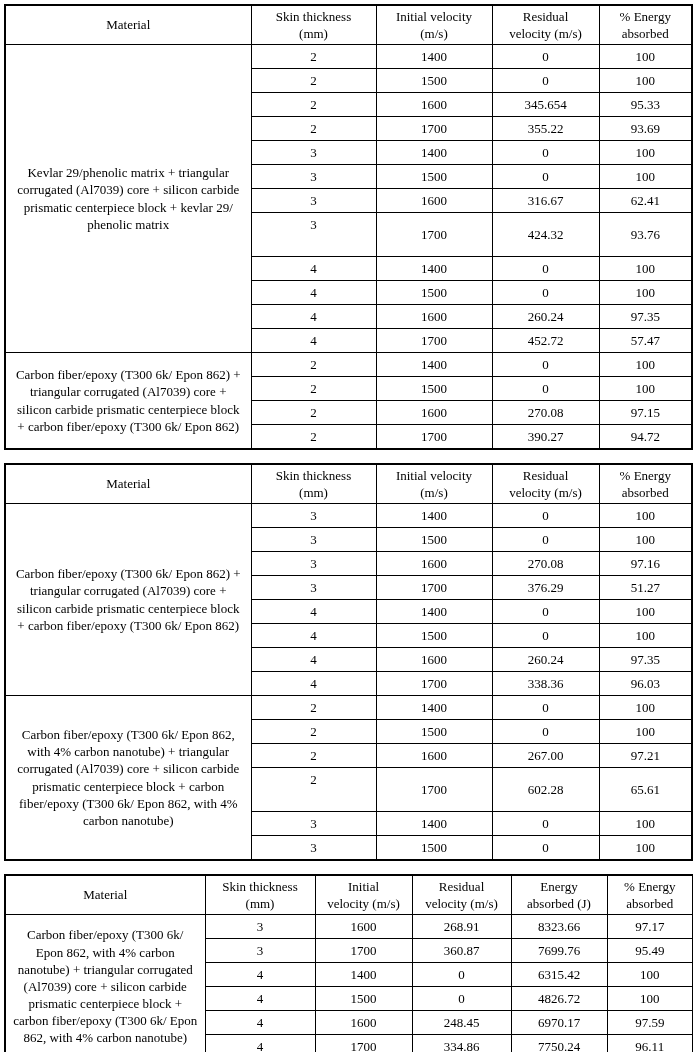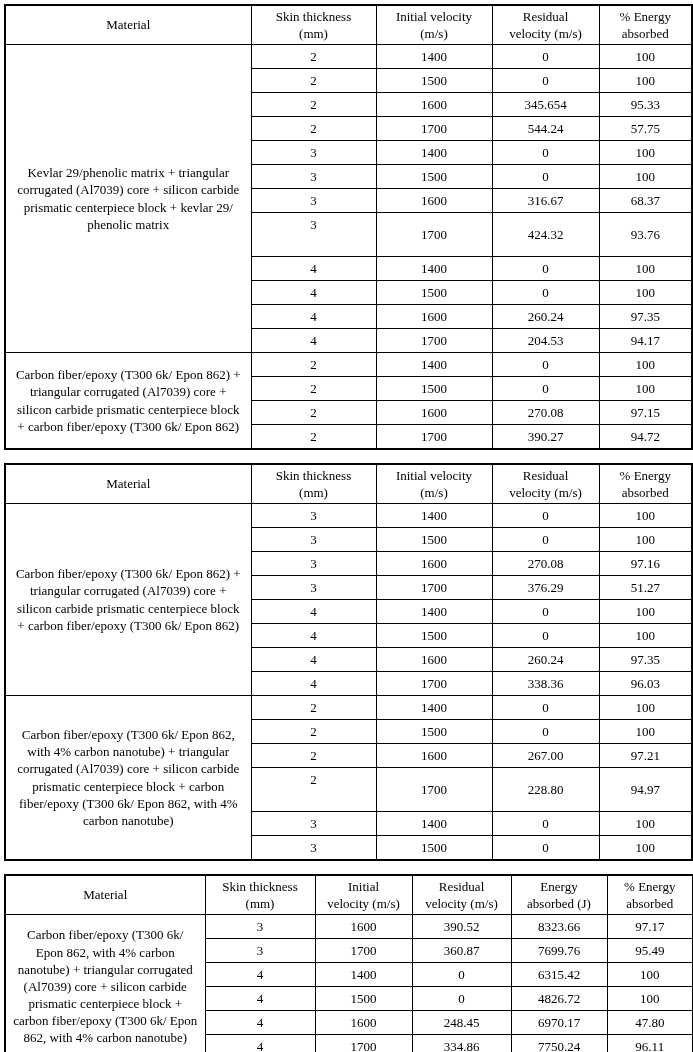--- a/index.html
+++ b/index.html
@@ -100,40 +100,40 @@
         </tr>
         <tr>
           <td class="data">2</td>
           <td class="data">1600</td>
           <td class="data">345.654</td>
           <td class="data">95.33</td>
         </tr>
         <tr>
           <td class="data">2</td>
           <td class="data">1700</td>
-          <td class="data">544.24</td>
-          <td class="data">57.75</td>
+          <td class="data">355.22</td>
+          <td class="data">93.69</td>
         </tr>
         <tr>
           <td class="data">3</td>
           <td class="data">1400</td>
           <td class="data">0</td>
           <td class="data">100</td>
         </tr>
         <tr>
           <td class="data">3</td>
           <td class="data">1500</td>
           <td class="data">0</td>
           <td class="data">100</td>
         </tr>
         <tr>
           <td class="data">3</td>
           <td class="data">1600</td>
           <td class="data">316.67</td>
-          <td class="data">68.37</td>
+          <td class="data">62.41</td>
         </tr>
         <tr class="tall">
           <td class="data topalign">3</td>
           <td class="data">1700</td>
           <td class="data">424.32</td>
           <td class="data">93.76</td>
         </tr>
         <tr>
           <td class="data">4</td>
           <td class="data">1400</td>
@@ -148,22 +148,22 @@
         </tr>
         <tr>
           <td class="data">4</td>
           <td class="data">1600</td>
           <td class="data">260.24</td>
           <td class="data">97.35</td>
         </tr>
         <tr>
           <td class="data">4</td>
           <td class="data">1700</td>
-          <td class="data">204.53</td>
-          <td class="data">94.17</td>
+          <td class="data">452.72</td>
+          <td class="data">57.47</td>
         </tr>
         <tr>
           <td class="material" rowspan="4">Carbon fiber/epoxy (T300 6k/ Epon 862) + triangular corrugated (Al7039) core + silicon carbide prismatic centerpiece block + carbon fiber/epoxy (T300 6k/ Epon 862)</td>
           <td class="data">2</td>
           <td class="data">1400</td>
           <td class="data">0</td>
           <td class="data">100</td>
         </tr>
         <tr>
           <td class="data">2</td>
@@ -268,22 +268,22 @@
         </tr>
         <tr>
           <td class="data">2</td>
           <td class="data">1600</td>
           <td class="data">267.00</td>
           <td class="data">97.21</td>
         </tr>
         <tr class="tall">
           <td class="data topalign">2</td>
           <td class="data">1700</td>
-          <td class="data">228.80</td>
-          <td class="data">94.97</td>
+          <td class="data">602.28</td>
+          <td class="data">65.61</td>
         </tr>
         <tr>
           <td class="data">3</td>
           <td class="data">1400</td>
           <td class="data">0</td>
           <td class="data">100</td>
         </tr>
         <tr>
           <td class="data">3</td>
           <td class="data">1500</td>
@@ -310,21 +310,21 @@
           <th>Residual<br>velocity (m/s)</th>
           <th>Energy<br>absorbed (J)</th>
           <th>% Energy<br>absorbed</th>
         </tr>
       </thead>
     <tbody>
         <tr>
           <td class="material" rowspan="6">Carbon fiber/epoxy (T300 6k/ Epon 862, with 4% carbon nanotube) + triangular corrugated (Al7039) core + silicon carbide prismatic centerpiece block + carbon fiber/epoxy (T300 6k/ Epon 862, with 4% carbon nanotube)</td>
           <td class="data">3</td>
           <td class="data">1600</td>
-          <td class="data">390.52</td>
+          <td class="data">268.91</td>
           <td class="data">8323.66</td>
           <td class="data">97.17</td>
         </tr>
         <tr>
           <td class="data">3</td>
           <td class="data">1700</td>
           <td class="data">360.87</td>
           <td class="data">7699.76</td>
           <td class="data">95.49</td>
         </tr>
@@ -340,21 +340,21 @@
           <td class="data">1500</td>
           <td class="data">0</td>
           <td class="data">4826.72</td>
           <td class="data">100</td>
         </tr>
         <tr>
           <td class="data">4</td>
           <td class="data">1600</td>
           <td class="data">248.45</td>
           <td class="data">6970.17</td>
-          <td class="data">47.80</td>
+          <td class="data">97.59</td>
         </tr>
         <tr>
           <td class="data">4</td>
           <td class="data">1700</td>
           <td class="data">334.86</td>
           <td class="data">7750.24</td>
           <td class="data">96.11</td>
         </tr>
       </tbody>
   </table>

